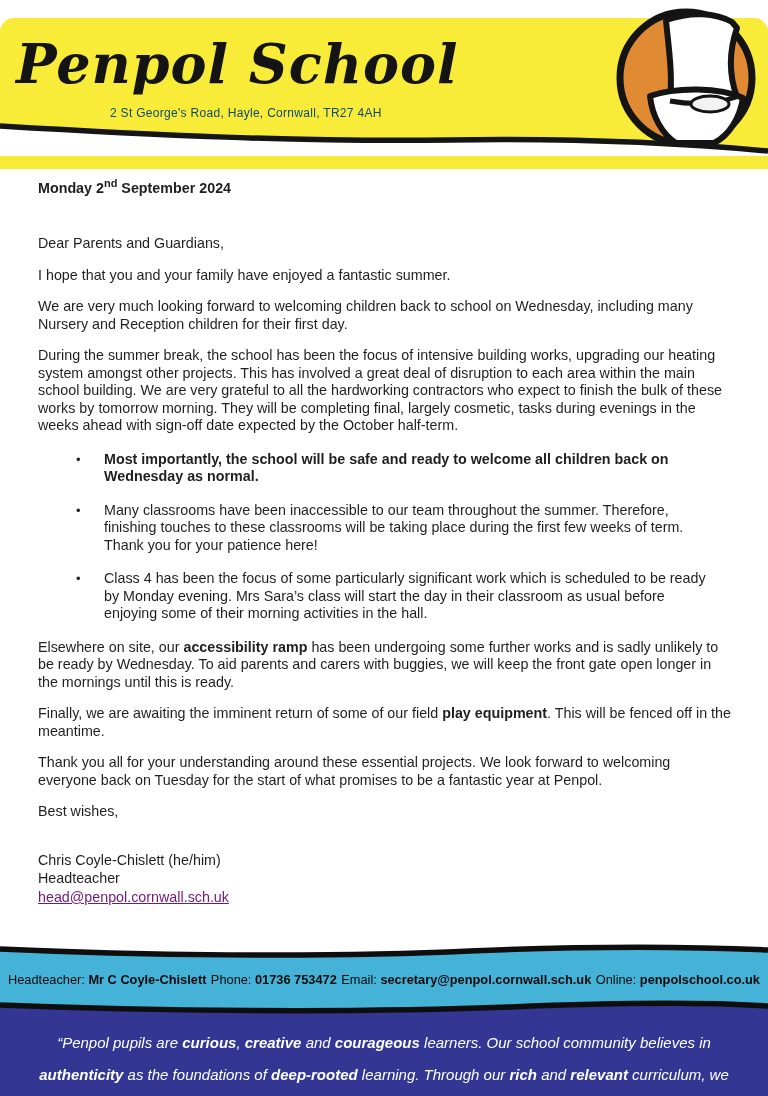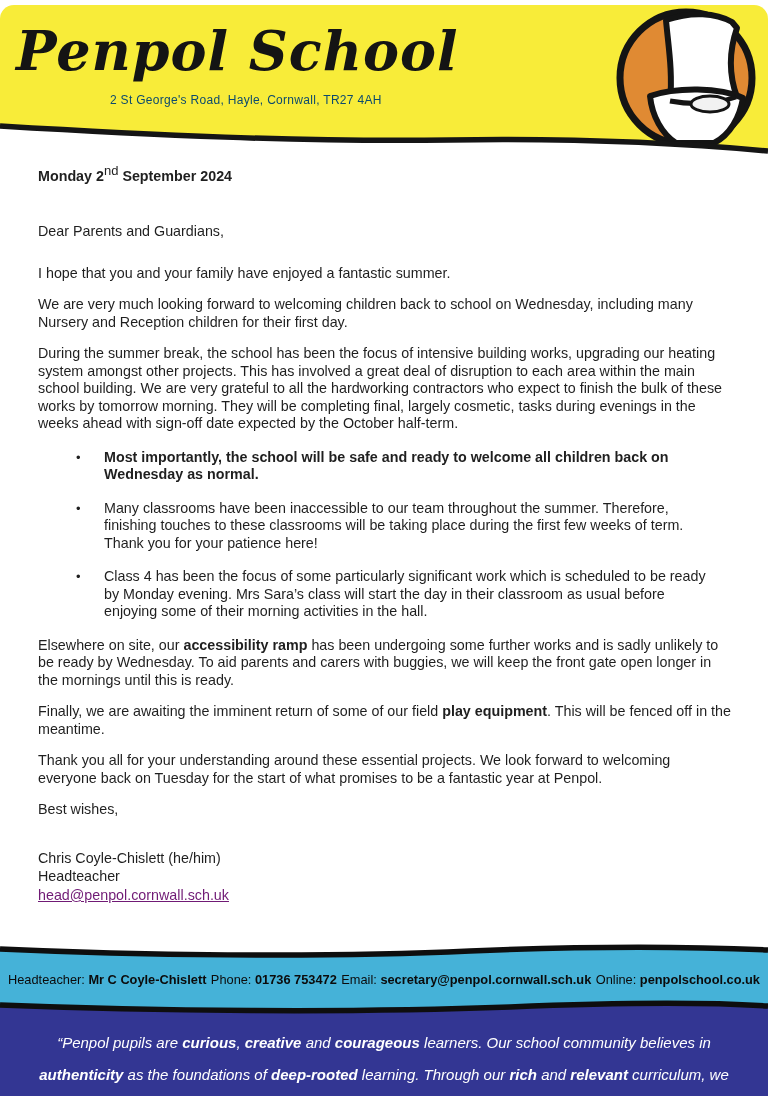--- a/index.html
+++ b/index.html
@@ -4,40 +4,40 @@
 <style>
   * { margin:0; padding:0; box-sizing:border-box; }
   html,body { background:#ffffff; }
   .page {
     position:relative; width:768px; height:1096px; background:#ffffff;
     overflow:hidden; font-family:"Liberation Sans", sans-serif; color:#1f1f1f;
   }
 
   
   .masthead {
-    position:relative; margin-top:5px; height:151px;
+    position:relative; margin-top:18px; height:151px;
     background:#F8EC39; border-radius:14px 14px 0 0;
   }
   .school-name {
     position:absolute; left:16px; top:14px;
     font-family:"DejaVu Serif", serif; font-style:italic; font-weight:700;
     font-size:54px; letter-spacing:1px; color:#141414; white-space:nowrap;
   }
   .school-address {
     position:absolute; left:110px; top:88px;
     font-size:12px; letter-spacing:0.3px; color:#0c4a6e; white-space:nowrap;
   }
   .masthead-wave { position:absolute; left:0; bottom:0; width:768px; height:36px; display:block; z-index:3; }
   .logo { position:absolute; top:6px; right:8px; width:150px; height:150px; z-index:2; }
 
   
   .letter { position:relative; padding:6px 36px 0 38px; font-size:14.3px; line-height:17.5px; }
   .date { font-weight:700; margin-bottom:38px; }
-  .date sup { font-size:13px; vertical-align:super; font-weight:400;margin-top:28px; }
-  .salutation { margin-bottom:24px; }
+  .date sup { font-size:11px; vertical-align:super; font-weight:700;margin-top:28px; }
+  .salutation { margin-bottom:14px; }
   .para-group p { margin:0 0 14px 0; }
   .b { font-weight:700; }
   ul.bullets { list-style:none; margin:0 0 14px 0; padding-left:50px; }
   ul.bullets li { position:relative; margin:16px; }
   ul.bullets li::before { content:"\2022"; position:absolute; left:-28px; top:0; font-size:13px; }
   .closing { margin:0 0 30px 0; }
   .sig-name, .sig-role { line-height:18.5px; }
   .sig-email { display:inline-block; color:#701a75; text-decoration:underline; line-height:18.5px; }
 
   

